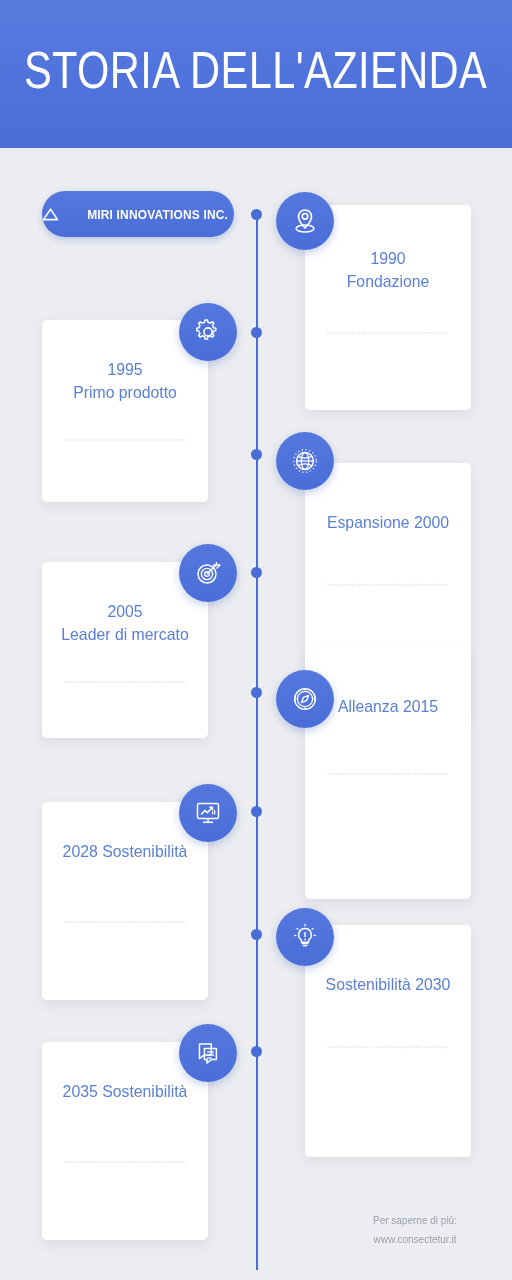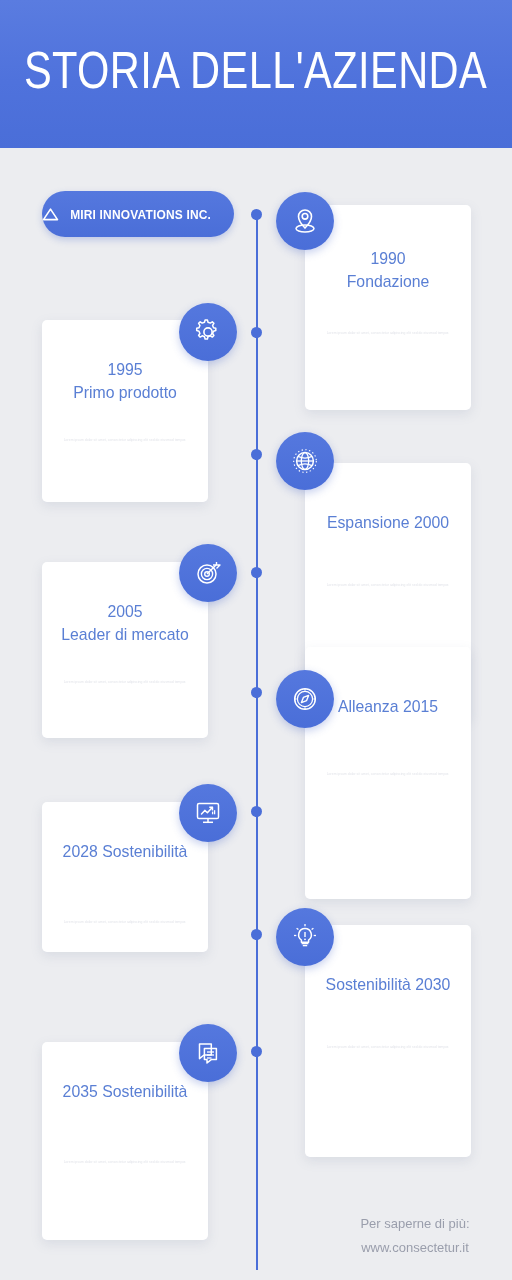--- a/index.html
+++ b/index.html
@@ -62,21 +62,21 @@
   .logo-pill {
     position: absolute;
     left: 42px;
     top: 191px;
     width: 192px;
     height: 46px;
     border-radius: 23px;
     background: linear-gradient(180deg, #5578de 0%, #4a6ed8 100%);
     display: flex;
     align-items: center;
-    justify-content: flex-start;
+    justify-content: space-between;
     gap: 5px;
     box-shadow: 0 3px 7px rgba(70,100,200,0.28);
   }
   .logo-mark {
     display: block;
     width: 17px;
     height: 14px;
   }
   .logo-text {
     color: #ffffff;
@@ -148,21 +148,21 @@
   }
 
   
   .footer {
     position: absolute;
     left: 340px;
     top: 1212px;
     width: 150px;
     text-align: center;
     color: #9a9eac;
-    font-size: 13px;
+    font-size: 10px;
     line-height: 1.85;
     font-family: "Liberation Sans Narrow", "Liberation Sans", sans-serif;
   }
 </style>
 </head>
 <body>
 
 <div class="header">
   <div class="header-title">STORIA DELL'AZIENDA</div>
 </div>
@@ -257,21 +257,21 @@
     <circle cx="16" cy="16" r="10.3" fill="none" stroke="#fff" stroke-width="1.5"></circle>
     <circle cx="16" cy="16" r="7.6" fill="none" stroke="#fff" stroke-width="1.3"></circle>
     <path d="M19.6 12.4l-2 5.2-5.2 2 2-5.2z" fill="none" stroke="#fff" stroke-width="1.4" stroke-linejoin="round"></path>
     <line x1="16" y1="5.7" x2="16" y2="7.4" stroke="#fff" stroke-width="1.3"></line>
     <line x1="16" y1="24.6" x2="16" y2="26.3" stroke="#fff" stroke-width="1.3"></line>
     <line x1="5.7" y1="16" x2="7.4" y2="16" stroke="#fff" stroke-width="1.3"></line>
     <line x1="24.6" y1="16" x2="26.3" y2="16" stroke="#fff" stroke-width="1.3"></line>
   </svg>
 </div>
 
-<div class="card left" style="top:802px;height:150px">
+<div class="card left" style="top:802px;height:198px">
   <div class="card-text">
     <span>2028 Sostenibilità</span>
   </div>
   <div class="card-filler" style="top:118px">Lorem ipsum dolor sit amet, consectetur adipiscing elit sed do eiusmod tempor.</div>
 </div>
 <div class="icon-badge" style="left:179px;top:784px">
   <svg viewBox="0 0 32 32">
     <rect x="5.5" y="6.5" width="21" height="15" rx="1.6" fill="none" stroke="#fff" stroke-width="1.5"></rect>
     <line x1="16" y1="21.5" x2="16" y2="25" stroke="#fff" stroke-width="1.5"></line>
     <line x1="11" y1="25.3" x2="21" y2="25.3" stroke="#fff" stroke-width="1.5"></line>

